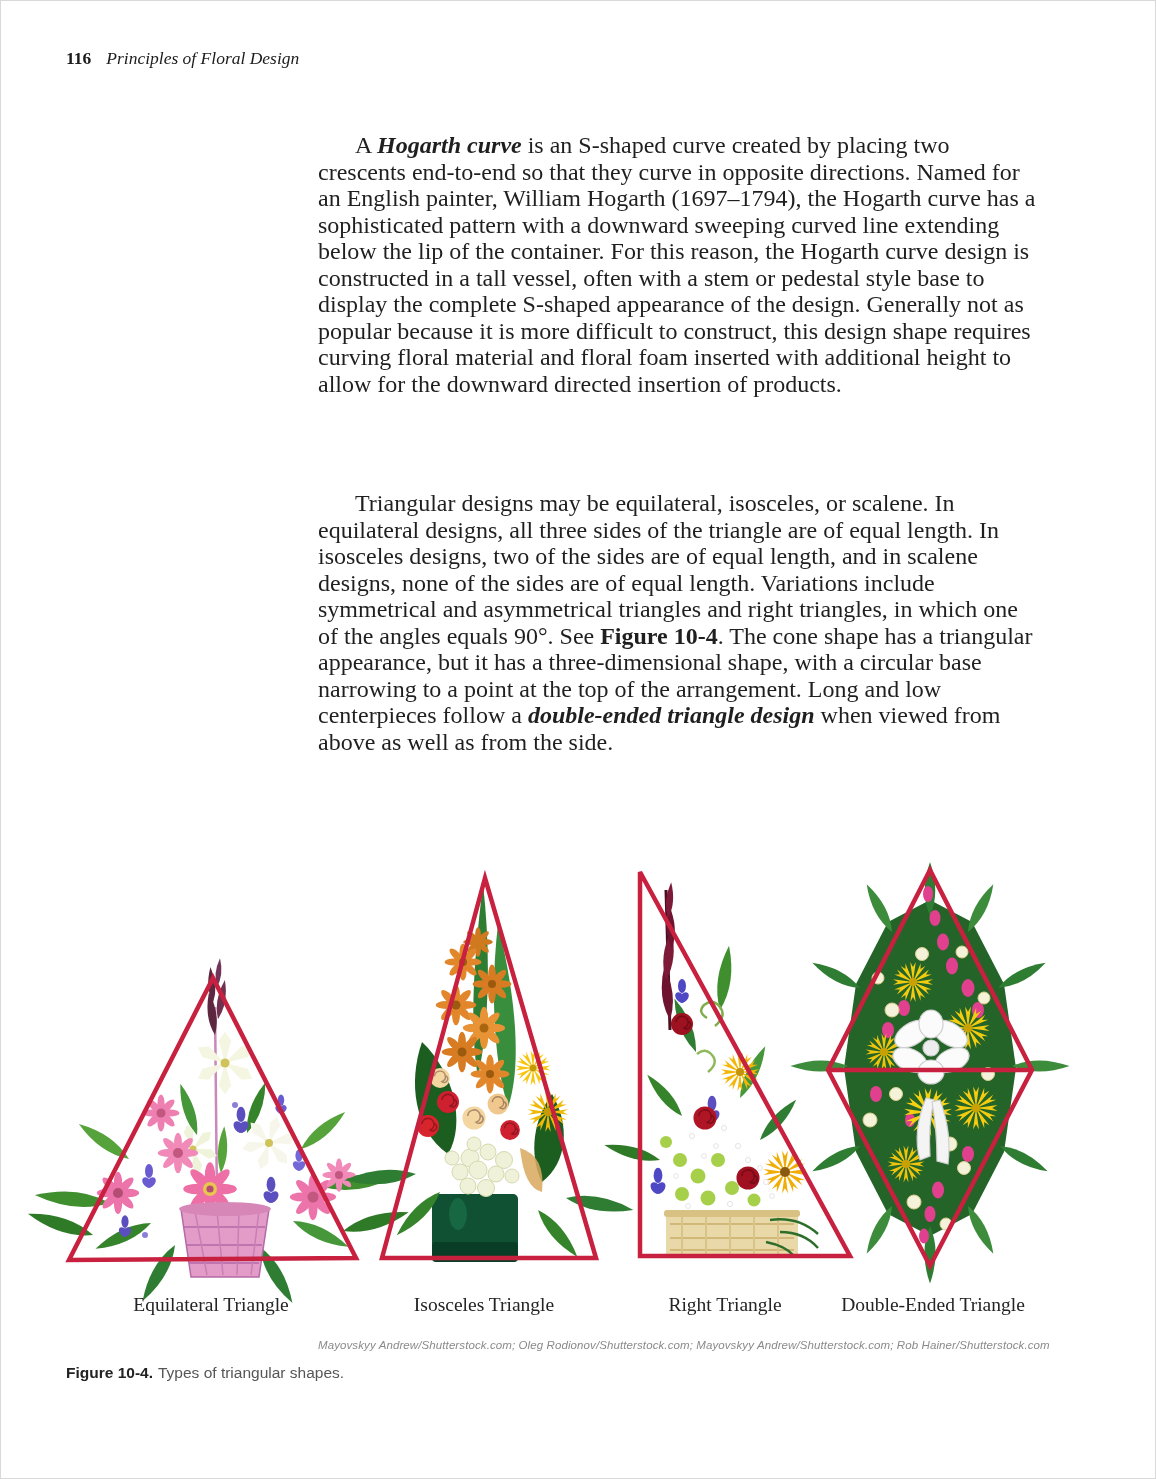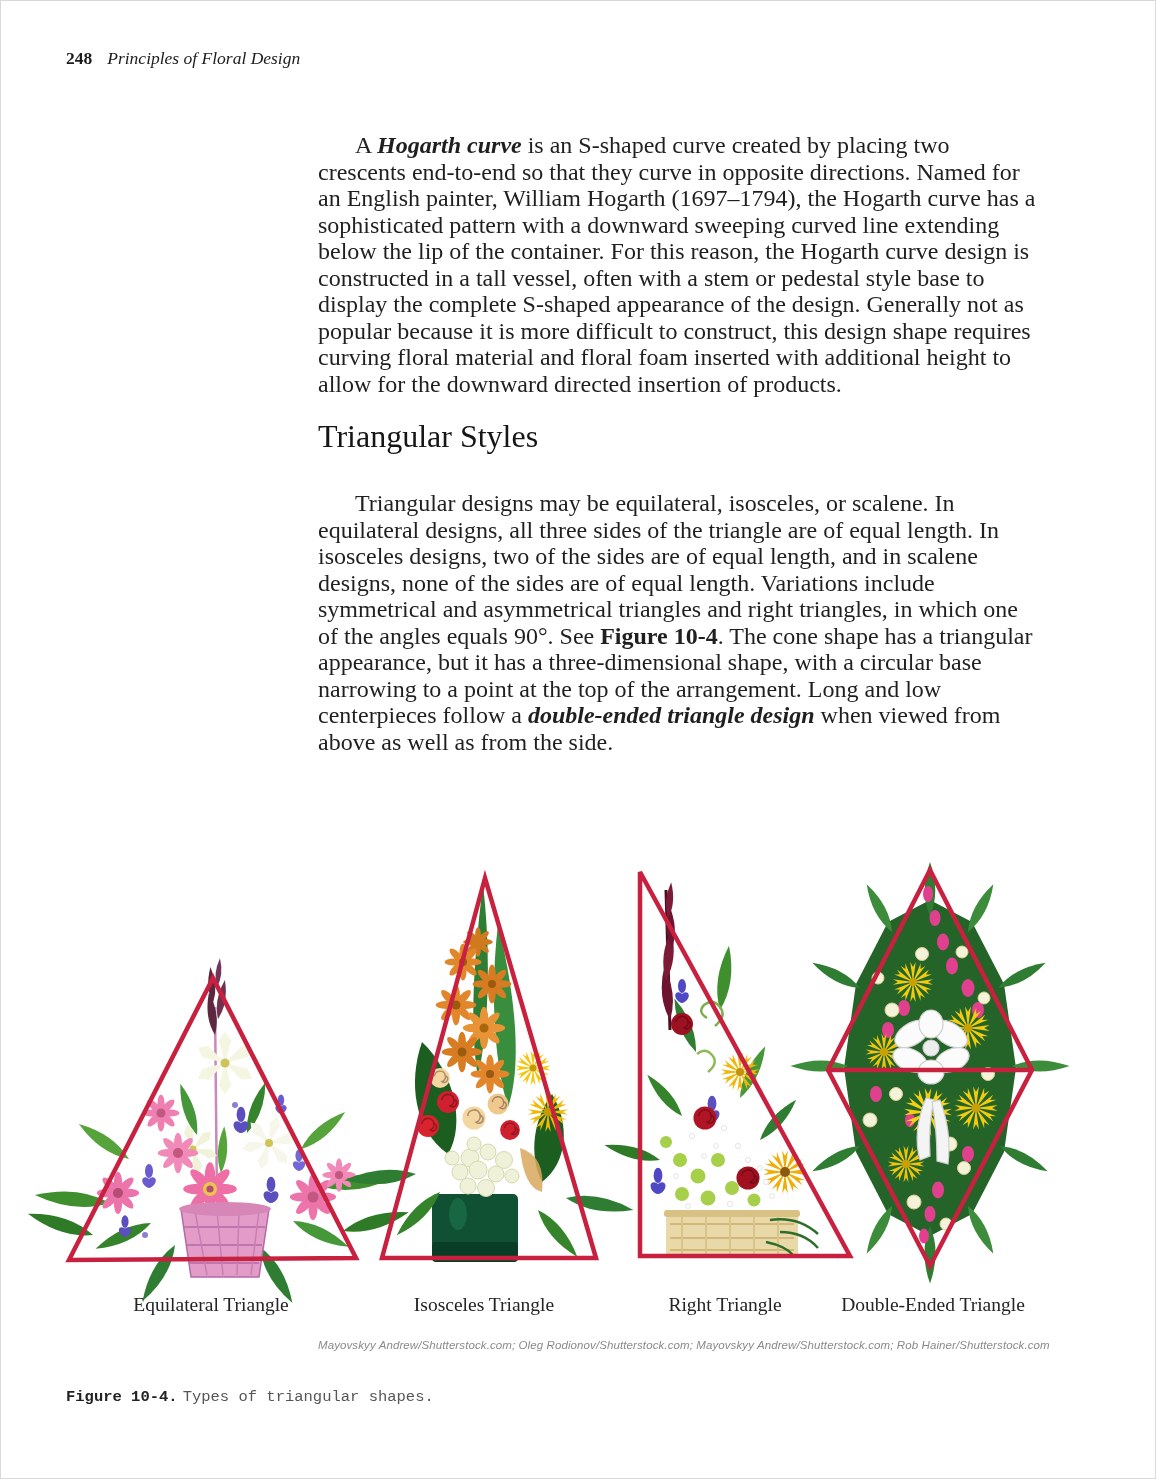--- a/index.html
+++ b/index.html
@@ -37,37 +37,36 @@
     position:absolute; top:1294px; transform:translateX(-50%);
     font-size:19.5px; color:#242424; white-space:nowrap;
   }
   .credits {
     position:absolute; left:318px; top:1339px; width:712px; text-align:center;
     font-family:"Liberation Sans","DejaVu Sans",sans-serif;
     font-size:11.5px; color:#8a8a8a; letter-spacing:0.1px; white-space:nowrap;font-style:italic;
   }
   .caption {
     position:absolute; left:66px; top:1364px;
-    font-family:Liberation Mono, monospace;
-    font-size:15.5px; color:#565656;margin-top:24px;
+    font-family:Liberation Sans, sans-serif;
+    font-size:15.5px; color:#565656;
   }
   .caption .cap-label { font-weight:bold; color:#222; margin-right:5px; }
 </style>
 </head>
 <body>
 
 <div class="page">
 
   <div class="running-head">
-    <span class="pagenum">248</span><span class="booktitle">Principles of Floral Design</span>
+    <span class="pagenum">116</span><span class="booktitle">Principles of Floral Design</span>
   </div>
 
   <p class="bodytext p1"><span>A </span><span class="bi">Hogarth curve</span><span> is an S-shaped curve created by placing two crescents end-to-end so that they curve in opposite directions. Named for an English painter, William Hogarth (1697–1794), the Hogarth curve has a sophisticated pattern with a downward sweeping curved line extending below the lip of the container. For this reason, the Hogarth curve design is constructed in a tall vessel, often with a stem or pedestal style base to display the complete S-shaped appearance of the design. Generally not as popular because it is more difficult to construct, this design shape requires curving floral material and floral foam inserted with additional height to allow for the downward directed insertion of products.</span></p>
 
-  <h2 class="section-heading">Triangular Styles</h2>
 
   <p class="bodytext p2"><span>Triangular designs may be equilateral, isosceles, or scalene. In equilateral designs, all three sides of the triangle are of equal length. In isosceles designs, two of the sides are of equal length, and in scalene designs, none of the sides are of equal length. Variations include symmetrical and asymmetrical triangles and right triangles, in which one of the angles equals 90°. See </span><span class="b">Figure 10-4</span><span>. The cone shape has a triangular appearance, but it has a three-dimensional shape, with a circular base narrowing to a point at the top of the arrangement. Long and low centerpieces follow a </span><span class="bi">double-ended triangle design</span><span> when viewed from above as well as from the side.</span></p>
 
   <div class="figure-area">
 
     <svg width="0" height="0" style="position:absolute">
       <defs>
         <path id="leaf" d="M0 0 Q 7 -16 0 -36 Q -7 -16 0 0 Z"></path>
         <g id="daisy">
           <ellipse cx="0" cy="-9" rx="3.6" ry="9.5"></ellipse>

